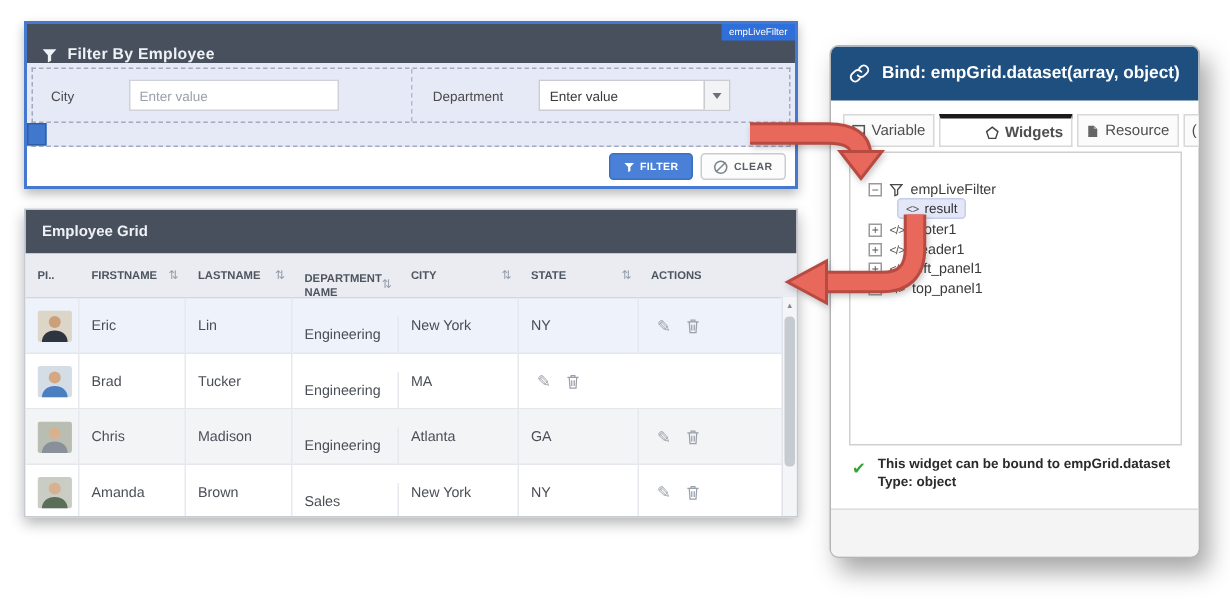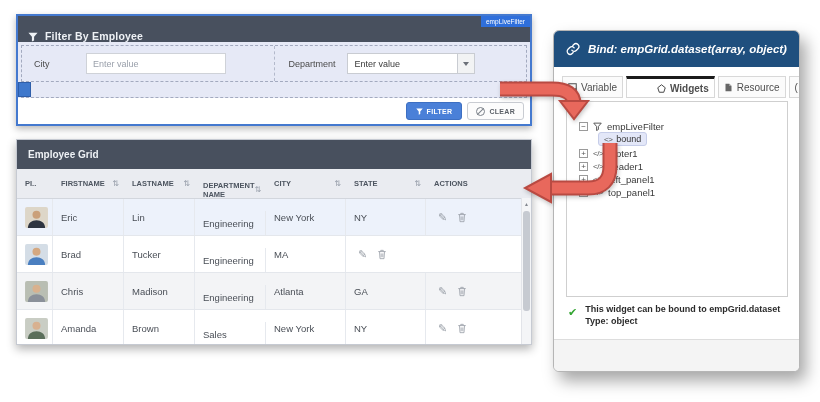--- a/index.html
+++ b/index.html
@@ -11,21 +11,21 @@
     border:2px solid #4479cf; background:#fff; box-shadow:0 3px 7px rgba(0,0,0,.28); }
   .fp-header { height:26px; background:#48505e; display:flex; align-items:flex-end; padding:0 10px; gap:7px; position:relative; }
   .fp-title { color:#eef1f5; font-size:10.5px; font-weight:700; letter-spacing:.2px; }
   .fp-badge { position:absolute; right:0; top:0; background:#2f6fdb; color:#fff; font-size:6.5px; padding:2px 5px 2px; }
   .fp-body { background:#e6e9f6; height:56px; padding:3px 3px 0; }
   .fp-fields { border:1px dashed #a3aabf; height:37px; display:flex; align-items:center; }
   .form-group { flex:1; display:flex; align-items:center; height:100%; }
   .form-group + .form-group { border-left:1px dashed #b3b9cb; }
   .fg-label { font-size:9px; color:#4a4a4a; }
   .fg-label-city { margin:0 0 0 12px; width:52px; }
-  .fg-label-dept { margin:0 0 0 14px; width:58px; }
+  .fg-label-dept { margin:0 12px 0 14px; width:58px; }
   .fp-input { width:140px; height:21px; border:1px solid #cfd2d8; font-size:9px; padding:0 6px; color:#333;
     font-family:"Liberation Sans","DejaVu Sans",sans-serif; outline:none; }
   .fp-input::placeholder { color:#9aa0ab; }
   .fp-select { width:128px; height:21px; background:#fff; border:1px solid #c9ccd2; display:flex; align-items:center; cursor:pointer; }
   .fp-select-text { flex:1; font-size:9px; color:#3a3a3a; padding-left:7px; }
   .fp-select-caret { width:17px; height:100%; border-left:1px solid #c9ccd2; background:#f2f3f4;
     display:flex; align-items:center; justify-content:center; }
   .caret-shape { width:0; height:0; border-left:3px solid transparent; border-right:3px solid transparent; border-top:4px solid #6b7078; }
   .fp-strip { border:1px dashed #a3aabf; border-top:none; height:16px; position:relative; }
   .drag-handle { position:absolute; left:-4px; top:0; width:13px; height:15px; background:#3f78cc; border:1px solid #2e5ea9; cursor:grab; }
@@ -55,21 +55,21 @@
   .edit-glyph { font-size:11px; color:#9aa0a8; cursor:pointer; }
   .trash-svg { cursor:pointer; }
   .gp-scroll { position:absolute; right:0; top:58px; bottom:0; width:10px; background:#f4f5f7; border-left:1px solid #e2e4e9; }
   .scroll-up { height:11px; display:flex; align-items:center; justify-content:center; font-size:5px; color:#82878f; cursor:pointer; }
   .scroll-thumb { position:absolute; top:13px; left:1px; width:7px; height:100px; background:#c6cad1; border-radius:3px; cursor:grab; }
 
   
   .bind-panel { position:absolute; left:553px; top:30px; width:247px; height:342px; background:#fff;
     border:1px solid #b5b5b5; border-radius:6px; box-shadow:6px 9px 16px rgba(0,0,0,.35); overflow:hidden; }
   .bp-header { height:36px; background:#1f4f7e; display:flex; align-items:center; padding:0 12px; gap:8px; }
-  .bp-title { color:#fff; font-size:11.5px; font-weight:700;font-style:italic; }
+  .bp-title { color:#fff; font-size:11.5px; font-weight:700; }
   .bp-tabs { display:flex; gap:3px; padding:9px 8px 0; }
   .tab { height:22px; display:flex; align-items:center; gap:4px; padding:0 5px; border:1px solid #d8d8d8;
     background:#fbfbfb; font-size:10px; color:#4e4e4e; white-space:nowrap; cursor:pointer; }
   .tab.active { background:#fff; border-top:3px solid #1b1b1b; font-weight:700;padding-left:30px; }
   .bp-tree { position:absolute; left:12px; right:11px; top:70px; height:196px; border:1px solid #cfcfcf; background:#fff; padding:18px 0 0 12px; }
   .tree-row { display:flex; align-items:center; gap:5px; height:12px; margin-bottom:1px; font-size:9.5px; color:#3a3a3a; cursor:pointer; }
   .toggle { width:9px; height:9px; border:1px solid #9a9a9a; background:#fff; font-size:8px; line-height:7px;
     display:flex; align-items:center; justify-content:center; color:#555; flex:none; cursor:pointer; }
   .code-glyph { font-size:8px; color:#555; letter-spacing:-0.5px; }
   .result-row { margin-left:19px; margin-top:1px; margin-bottom:2px; }
@@ -291,21 +291,21 @@
       <div class="tree-row">
         <span class="toggle">−</span>
         <svg width="9" height="9" viewBox="0 0 12 12">
           <path d="M1 1.5h10L7.2 6v4l-2.4 1.4V6z" fill="none" stroke="#4a4a4a" stroke-width="1.2"></path>
           </svg>
         <span>empLiveFilter</span>
       </div>
       <div class="tree-row result-row">
         <span class="result-badge">
           <span class="code-glyph">&lt;&gt;</span>
-          <span>bound</span>
+          <span>result</span>
         </span>
       </div>
       <div class="tree-row">
         <span class="toggle">+</span>
         <span class="code-glyph">&lt;/&gt;</span>
         <span>footer1</span>
       </div>
       <div class="tree-row">
         <span class="toggle">+</span>
         <span class="code-glyph">&lt;/&gt;</span>

